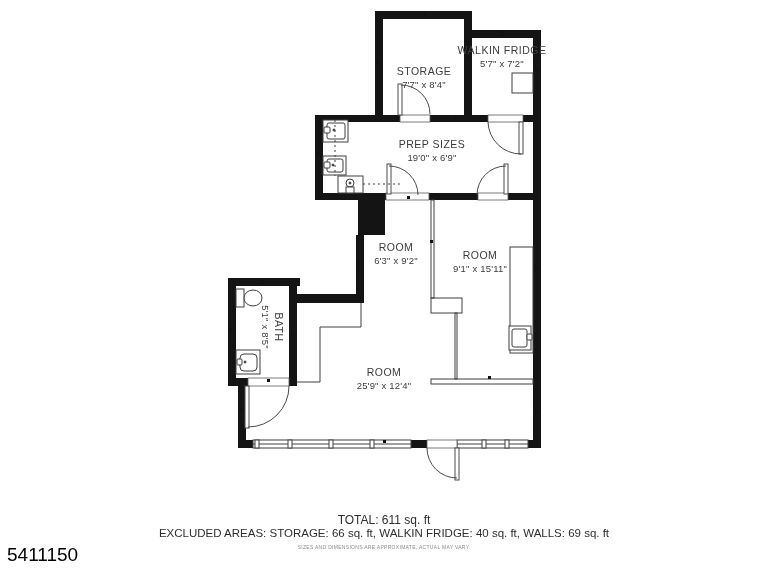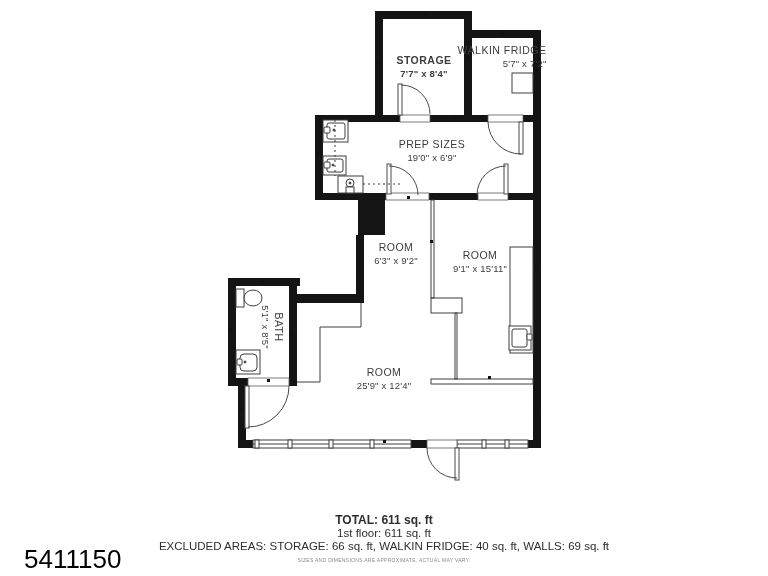--- a/index.html
+++ b/index.html
@@ -5,33 +5,33 @@
   html,body{margin:0;padding:0;background:#ffffff;}
   body{width:768px;height:576px;position:relative;overflow:hidden;
        font-family:"Liberation Sans", sans-serif;}
   .plan{position:absolute;left:0;top:0;width:768px;height:576px;}
   svg{position:absolute;left:0;top:0;}
   .room-label{position:absolute;text-align:center;color:#3c3c3c;white-space:nowrap;
               transform:translate(-50%,-50%);line-height:13px;}
   .room-label .rname{font-size:10.5px;letter-spacing:.5px;}
   .room-label .rdims{font-size:9.5px;letter-spacing:.2px;}
   .room-label.rot{transform:translate(-50%,-50%) rotate(90deg);}
-  .lbl-storage{left:424px;top:67px;font-weight:bold;}
-  .lbl-fridge{left:502px;top:57px;text-align:right;}
+  .lbl-storage{left:424px;top:78px;}
+  .lbl-fridge{left:502px;top:57px;}
   .lbl-prep{left:432px;top:151px;}
   .lbl-hall{left:396px;top:254px;}
   .lbl-room-right{left:480px;top:262px;}
   .lbl-bath{left:272px;top:327px;}
   .lbl-room-main{left:384px;top:379px;}
   .footer{position:absolute;left:0;top:514px;width:768px;text-align:center;color:#2e2e2e;}
-  .footer .total{font-size:12px;font-weight:bold;line-height:13px;}
+  .footer .total{font-size:12px;font-weight:normal;line-height:13px;}
   .footer .floor{font-size:11.5px;line-height:13px;}
   .footer .excluded{font-size:11.5px;line-height:13px;}
   .footer .disclaimer{font-size:5px;color:#8a8a8a;letter-spacing:.3px;margin-top:4px;}
-  .watermark{position:absolute;left:24px;top:544px;font-size:26px;color:#000;}
+  .watermark{position:absolute;left:7px;top:544px;font-size:19px;color:#000;}
 </style>
 </head>
 <body>
 
 <div class="plan">
 
 <svg width="768" height="576" viewBox="0 0 768 576">
 
   <g fill="#141414">
     <rect x="375" y="11" width="97" height="8"></rect>
@@ -209,19 +209,18 @@
     <div class="rname">BATH</div>
     <div class="rdims">5'1" x 8'5"</div>
   </div>
   <div class="room-label lbl-room-main">
     <div class="rname">ROOM</div>
     <div class="rdims">25'9" x 12'4"</div>
   </div>
 
   <div class="footer">
     <div class="total">TOTAL: 611 sq. ft</div>
-    <div class="floor">1st floor: 611 sq. ft</div>
     <div class="excluded">EXCLUDED AREAS: STORAGE: 66 sq. ft, WALKIN FRIDGE: 40 sq. ft, WALLS: 69 sq. ft</div>
     <div class="disclaimer">SIZES AND DIMENSIONS ARE APPROXIMATE, ACTUAL MAY VARY.</div>
   </div>
 
   <div class="watermark">5411150</div>
 </div>
 
 </body></html>

